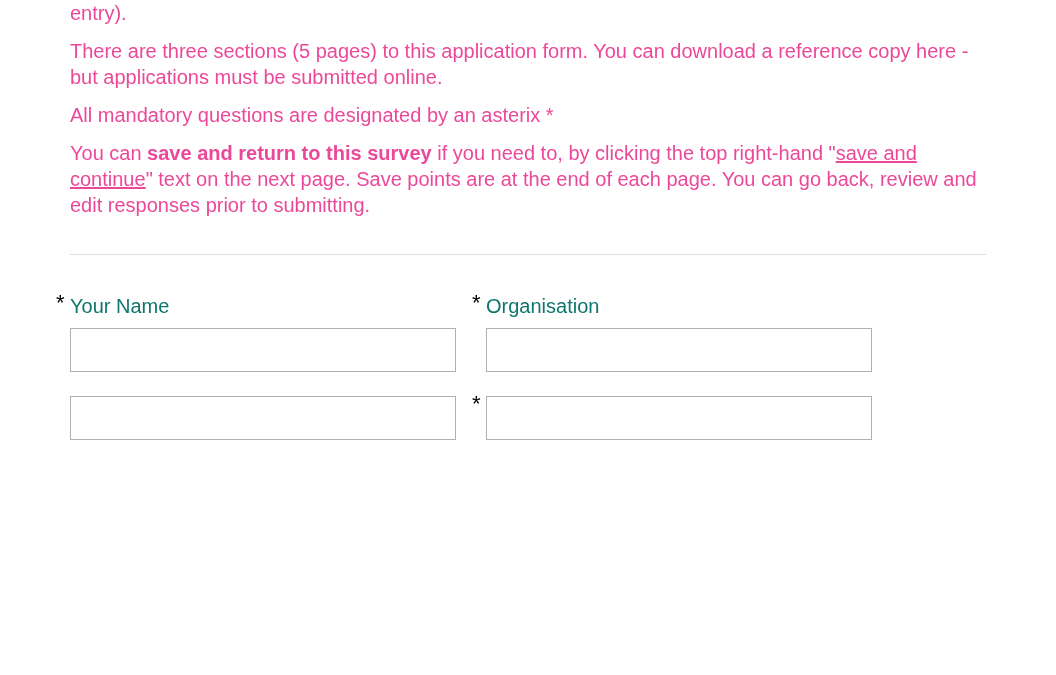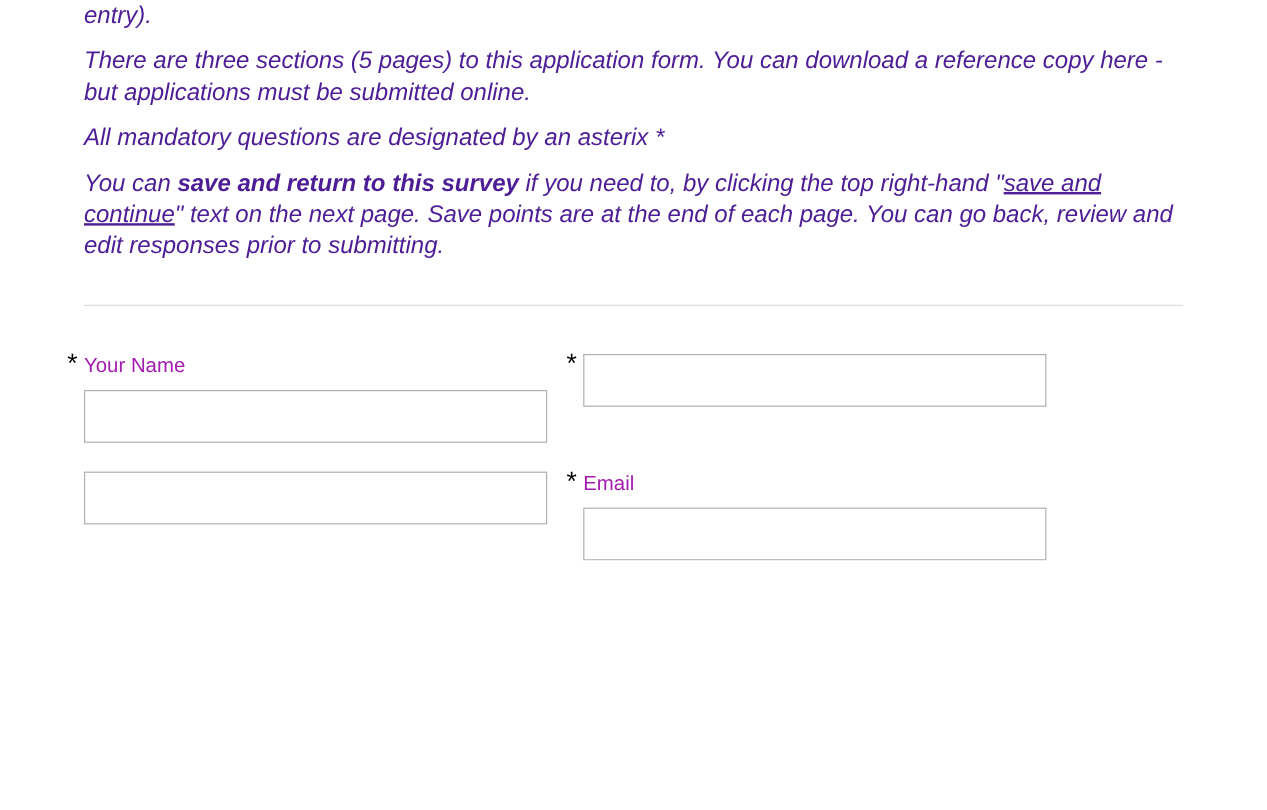--- a/index.html
+++ b/index.html
@@ -13,22 +13,21 @@
       padding: 0;
       width: 1056px;
     }
     .content {
       padding: 0 70px;
     }
     .intro p {
       font-size: 20px;
       line-height: 1.3;
       margin-bottom: 12px;
-      color: #4c1d95;
-      font-style: italic;
+      color: #ec4899;
     }
     .intro strong {
       font-weight: bold;
     }
     .intro .underline {
       text-decoration: underline;
     }
     hr {
       border: none;
       border-top: 1px solid #ddd;
@@ -47,23 +46,23 @@
     }
     .field .asterisk {
       position: absolute;
       left: 0;
       top: -5px;
       font-size: 22px;
       color: #000;
     }
     .field label {
       display: block;
-      font-size: 17px;
+      font-size: 20px;
       margin-bottom: 10px;
-      color: #a21caf;
+      color: #0f766e;
     }
     .field input {
       width: 100%;
       height: 44px;
       border: 1px solid #b0b0b0;
       background: #fff;
       font-size: 18px;
       padding: 0 10px;
     }
   </style>
@@ -85,27 +84,27 @@
   <div class="form-grid">
 
     <div class="field">
       <span class="asterisk">*</span>
       <label>Your Name</label>
       <input type="text" value="" style="">
     </div>
 
     <div class="field">
       <span class="asterisk">*</span>
+      <label>Organisation</label>
       <input type="text" value="" style="">
     </div>
 
     <div class="field">
       <input type="text" value="" style="">
     </div>
 
     <div class="field">
       <span class="asterisk">*</span>
-      <label>Email</label>
       <input type="text" value="" style="">
     </div>
 
   </div>
 </div>
 
 </body></html>

